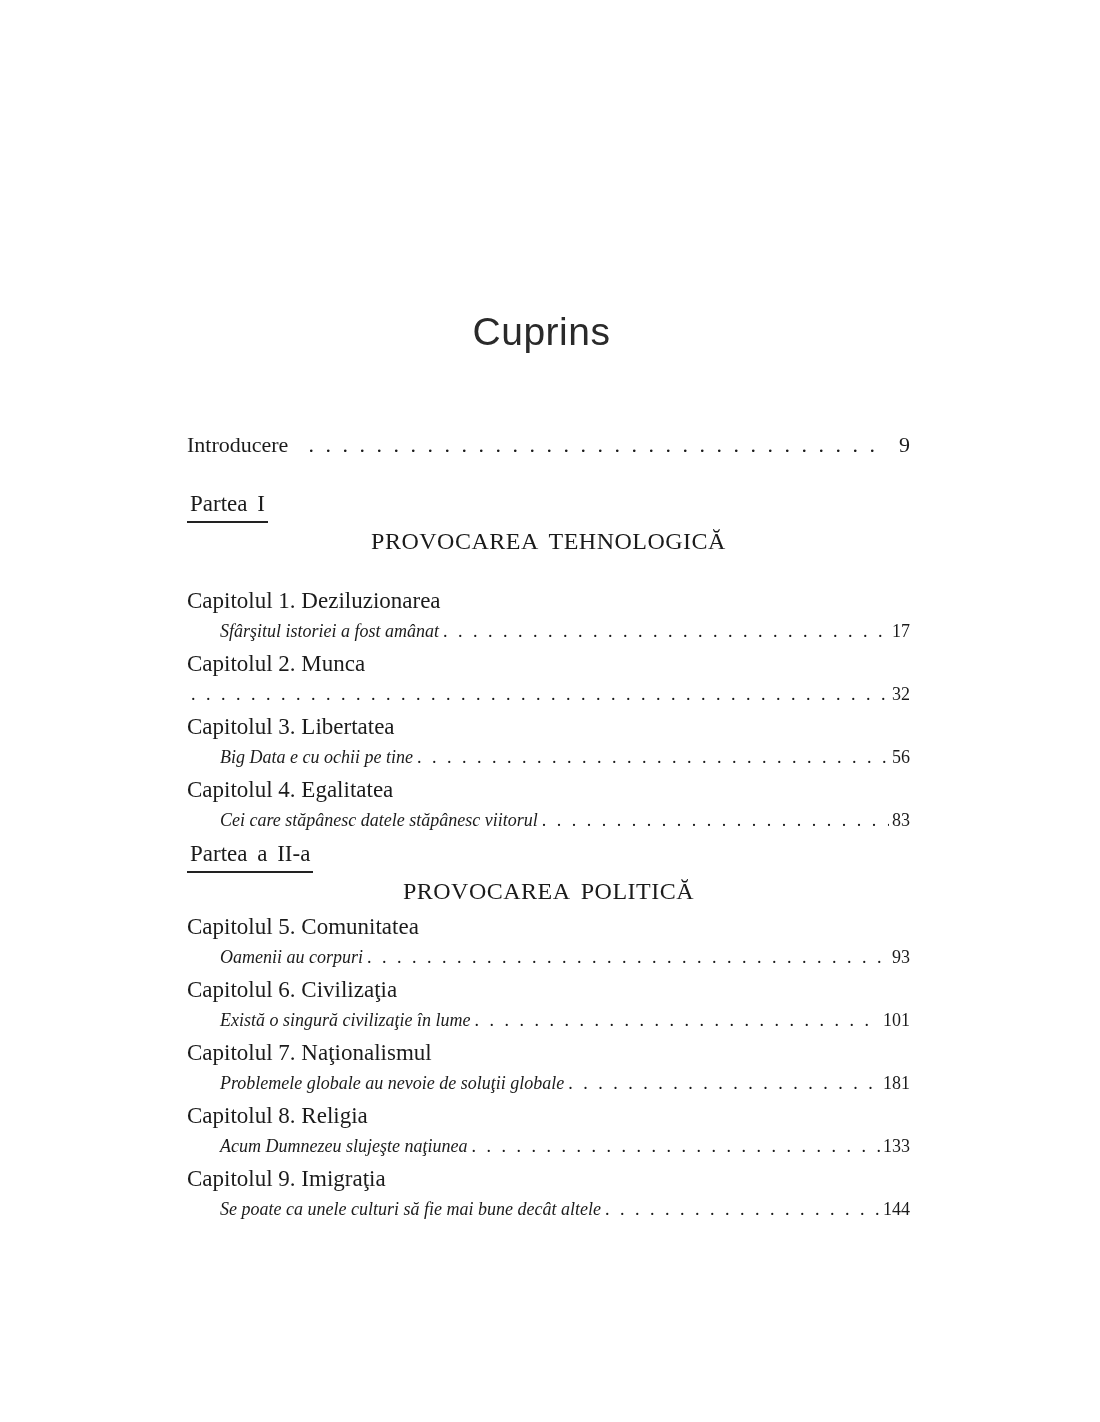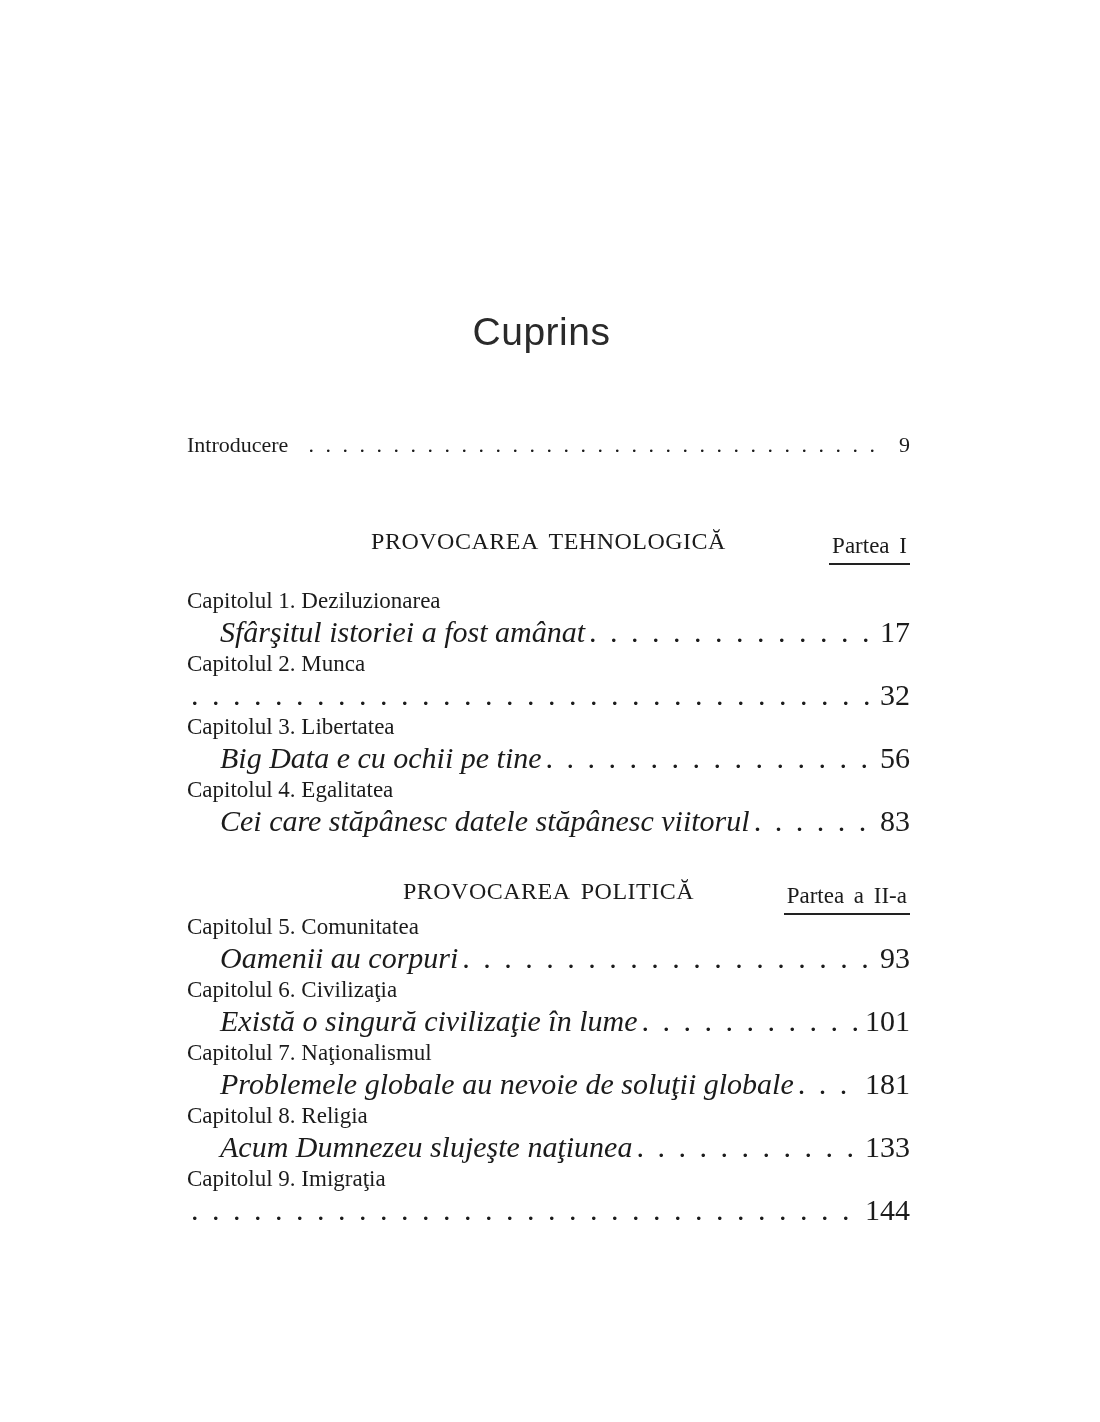--- a/index.html
+++ b/index.html
@@ -30,25 +30,24 @@
   .block { position: absolute; left: 187px; width: 723px; }
   .intro-block   { top: 429px; gap: 16px; }
   .p1-heading    { top: 489px; }
   .p1-subheading { top: 526px; }
   .p1-chapters   { top: 561px; margin-top: 24px; }
   .p2-heading    { top: 839px; }
   .p2-subheading { top: 876px; }
   .p2-chapters   { top: 911px; }
 
   .part-heading {
-    text-align: right;
+    text-align: left;
     font-size: 23px;
     line-height: 30px;
     word-spacing: 4px;
-    margin-top: 42px;
   }
   .part-heading .underlined {
     display: inline-block;
     border-bottom: 2px solid #222;
     padding: 0 3px 2px 3px;
   }
   .part-subheading {
     text-align: center;
     font-size: 24px;
     line-height: 30px;
@@ -76,21 +75,21 @@
     letter-spacing: 3px;
     font-style: normal;
   }
   .page-num { flex: 0 0 auto; padding-left: 1px; }
 
   .entry { margin-bottom: 1px; }
   .entry .chapter-title {
     font-size: 23px;
     line-height: 31px;
   }
-  .entry .toc-line { font-size: 30px; text-align: right; }
+  .entry .toc-line { font-size: 18px; text-align: right; }
   .entry .subtitle-label {
     font-style: italic;
     padding-left: 33px;
   }
 </style>
 </head>
 <body>
 
 <div class="page">
 
@@ -175,19 +174,20 @@
       <div class="chapter-title">Capitolul 8. Religia</div>
       <div class="toc-line">
         <span class="label subtitle-label">Acum Dumnezeu slujeşte naţiunea</span>
         <span class="leader"></span>
         <span class="page-num">133</span>
       </div>
     </div>
     <div class="entry">
       <div class="chapter-title">Capitolul 9. Imigraţia</div>
       <div class="toc-line">
+        <span class="label subtitle-label">Se poate ca unele culturi să fie mai bune decât altele</span>
         <span class="leader"></span>
         <span class="page-num">144</span>
       </div>
     </div>
   </div>
 
 </div>
 
 </body></html>

